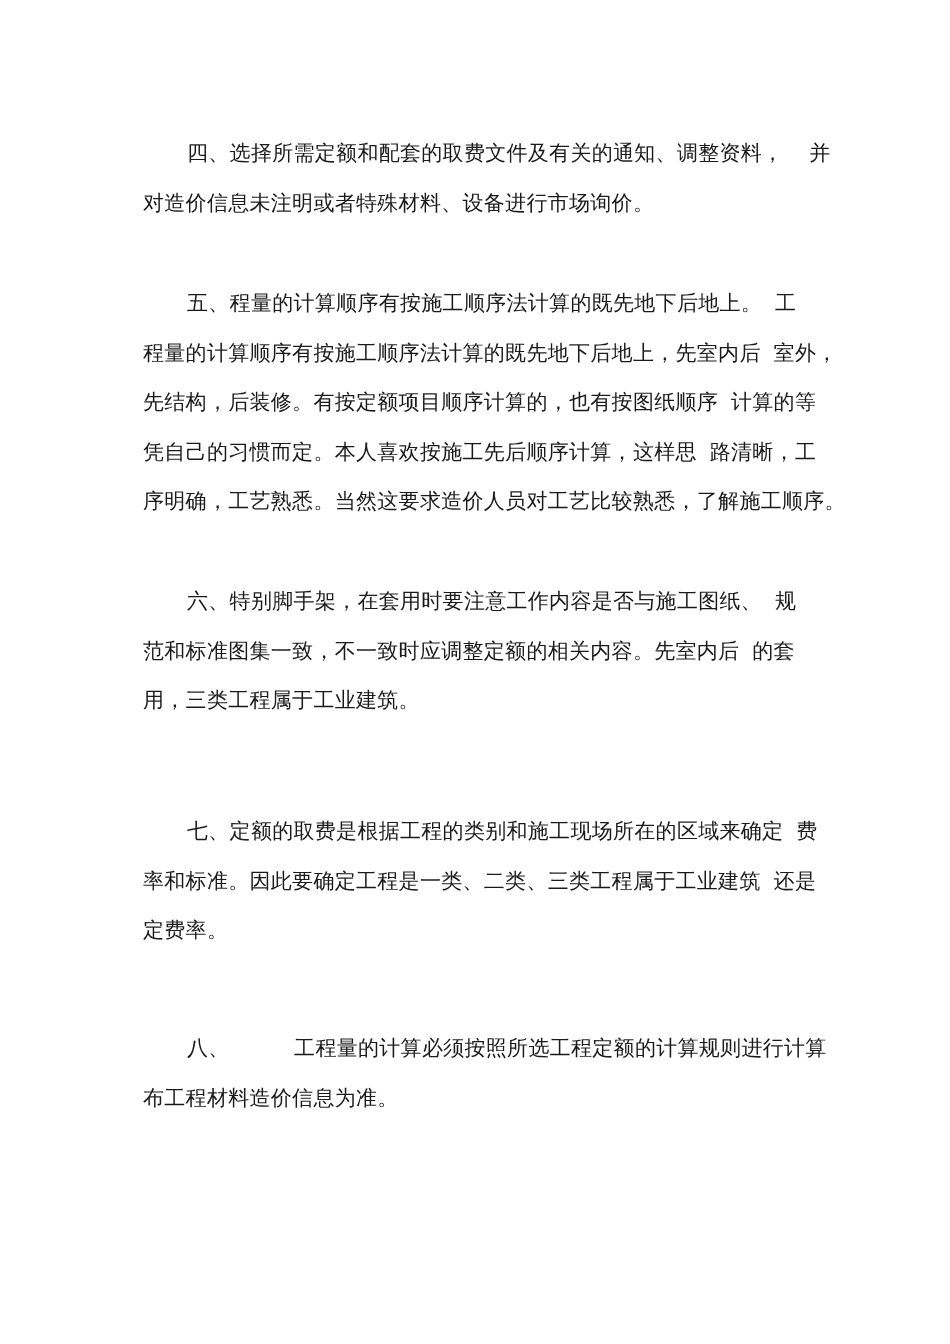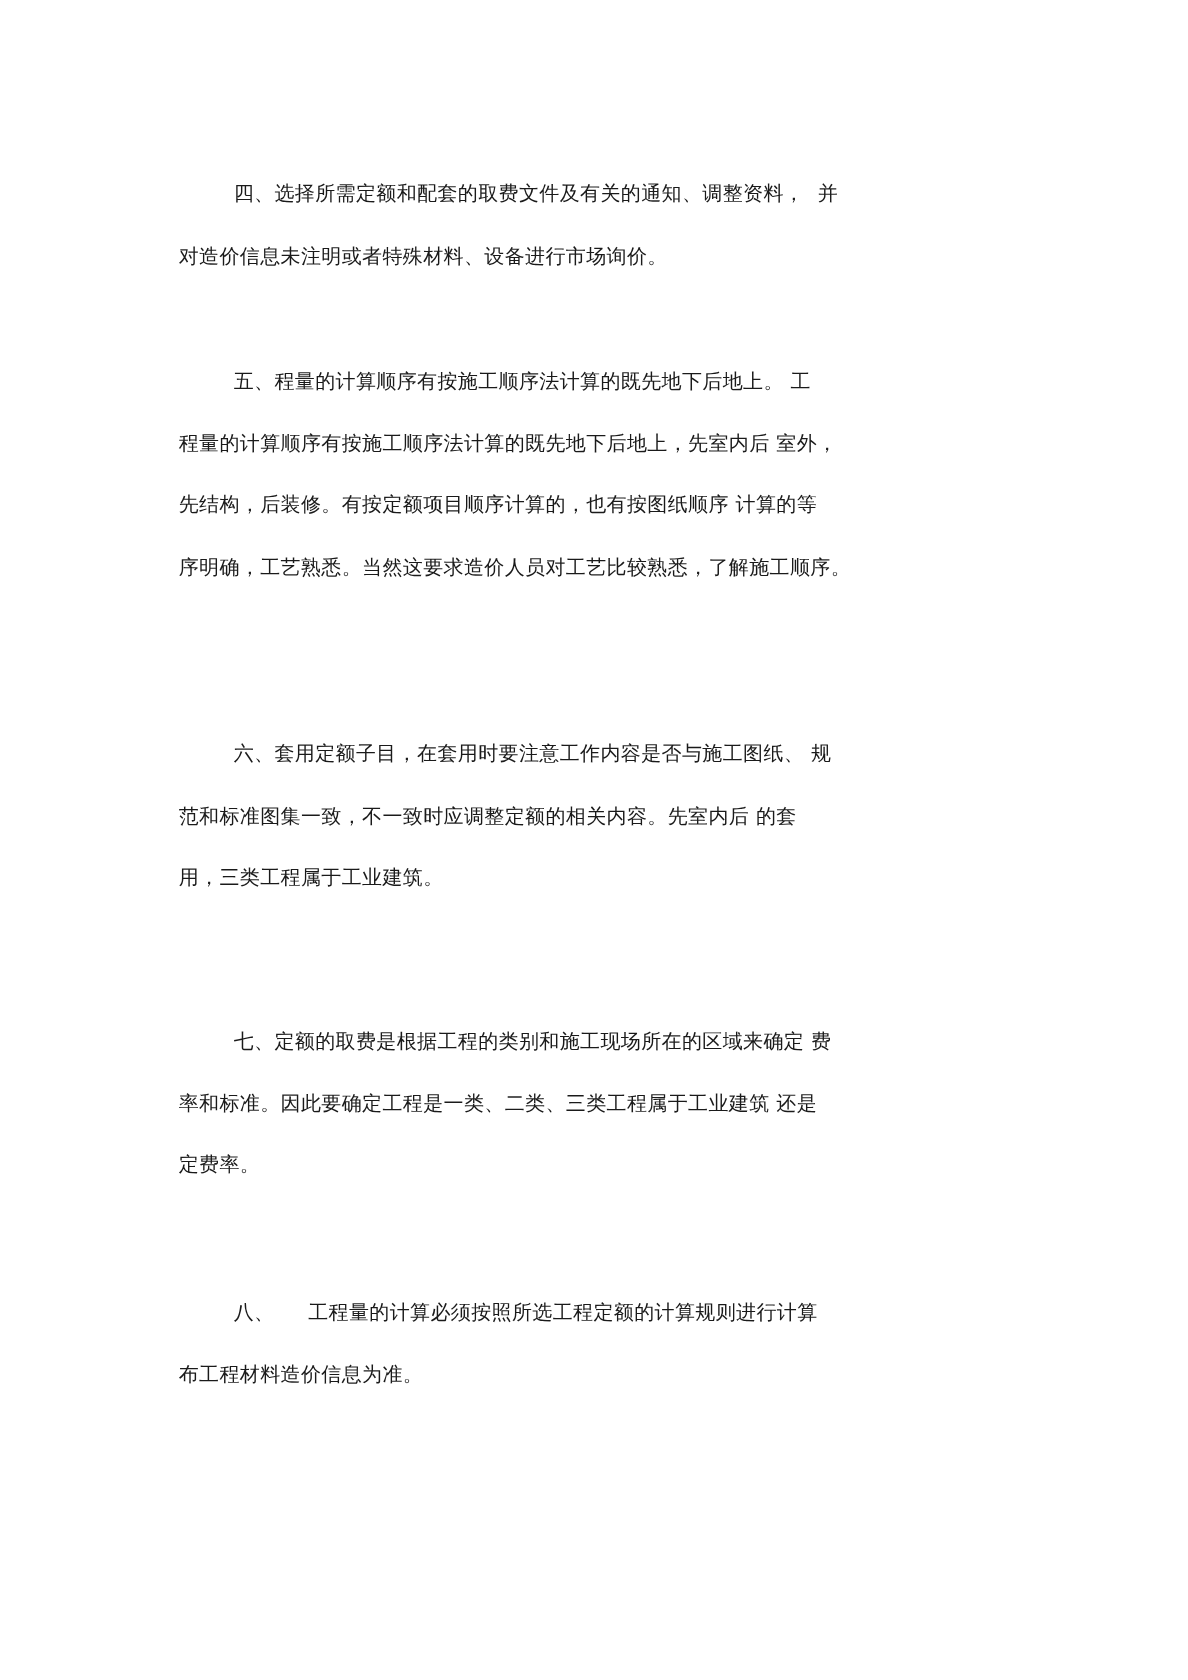--- a/index.html
+++ b/index.html
@@ -25,23 +25,24 @@
     }
     .para {
       position: absolute;
       left: 143px;
       width: 680px;
     }
     .line {
       display: block;
       height: 49.5px;
       line-height: 26px;
-      font-size: 16px;
+      font-size: 21px;
       white-space: pre;
       letter-spacing: 0.3px;
+      font-family: Liberation Mono, monospace;
     }
     .line.first {
       padding-left: 44px;
     }
     #para-1 { top: 142px; }
     #para-2 { top: 292px; }
     #para-3 { top: 590px; }
     #para-4 { top: 820px; }
     #para-5 { top: 1037px; }
   </style>
@@ -52,25 +53,26 @@
 
   <div class="para" id="para-1">
     <span class="line first">四、选择所需定额和配套的取费文件及有关的通知、调整资料，  并</span>
     <span class="line">对造价信息未注明或者特殊材料、设备进行市场询价。</span>
   </div>
 
   <div class="para" id="para-2">
     <span class="line first">五、程量的计算顺序有按施工顺序法计算的既先地下后地上。 工</span>
     <span class="line">程量的计算顺序有按施工顺序法计算的既先地下后地上，先室内后 室外，</span>
     <span class="line">先结构，后装修。有按定额项目顺序计算的，也有按图纸顺序 计算的等</span>
+    <span class="line">凭自己的习惯而定。本人喜欢按施工先后顺序计算，这样思 路清晰，工</span>
     <span class="line">序明确，工艺熟悉。当然这要求造价人员对工艺比较熟悉，了解施工顺序。</span>
   </div>
 
   <div class="para" id="para-3">
-    <span class="line first">六、套用定额子目，在套用时要注意工作内容是否与施工图纸、 规</span>
+    <span class="line first">六、特别脚手架，在套用时要注意工作内容是否与施工图纸、 规</span>
     <span class="line">范和标准图集一致，不一致时应调整定额的相关内容。先室内后 的套</span>
     <span class="line">用，三类工程属于工业建筑。</span>
   </div>
 
   <div class="para" id="para-4">
     <span class="line first">七、定额的取费是根据工程的类别和施工现场所在的区域来确定 费</span>
     <span class="line">率和标准。因此要确定工程是一类、二类、三类工程属于工业建筑 还是</span>
     <span class="line">定费率。</span>
   </div>
 

